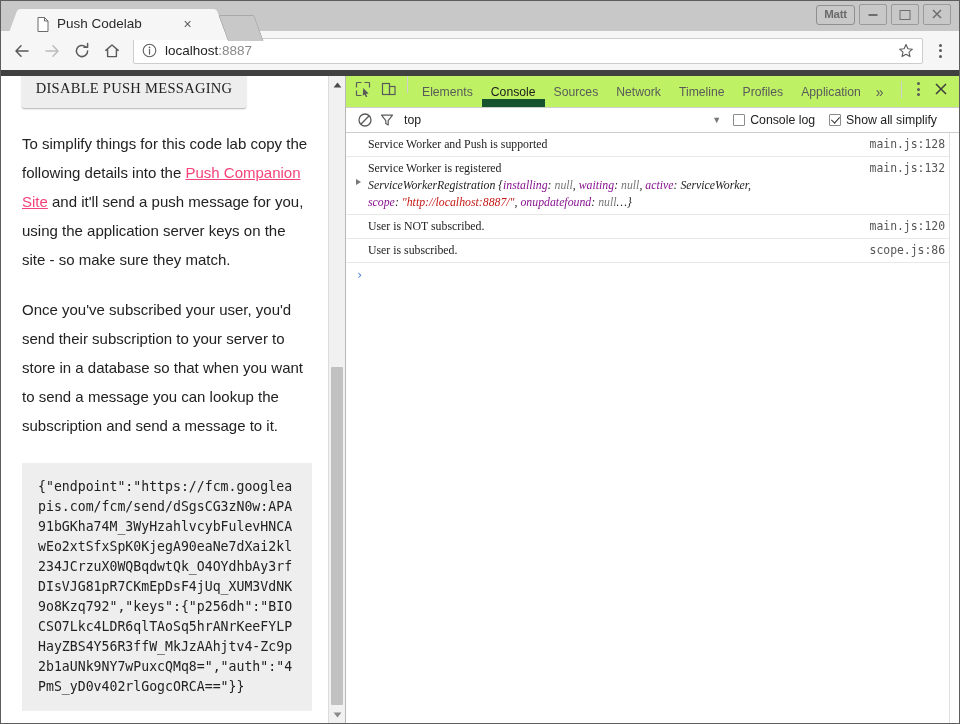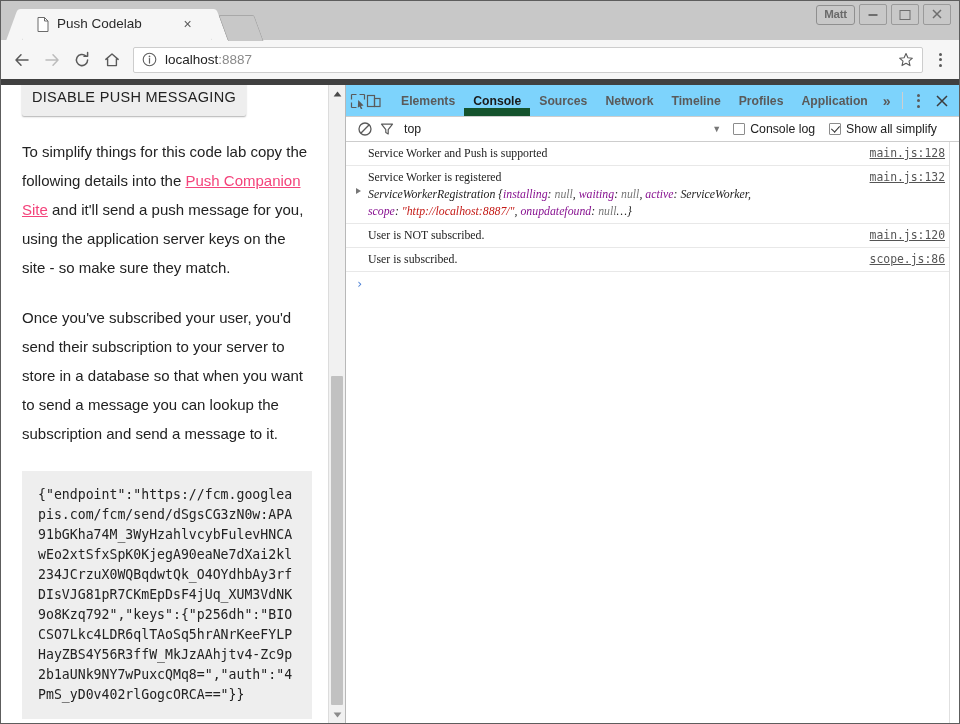--- a/index.html
+++ b/index.html
@@ -20,21 +20,21 @@
     width: 960px; height: 724px;
     box-sizing: border-box;
     background: #c8c8c8;
     border: 1px solid #5d5d5d;
     display: flex;
     flex-direction: column;
   }
 
   
   .tabstrip {
-    height: 39px;
+    height: 30px;
     position: relative;
     background: #c8c8c8;
     flex: 0 0 auto;
   }
   .tab {
     position: absolute;
     left: 22px; top: 8px;
     width: 188px; height: 31px;
     background: #f6f6f6;
     border-top-left-radius: 3px;
@@ -197,21 +197,21 @@
   }
   .push-btn {
     display: block;
     margin: -8px 0 0 0;
     width: 224px;
     box-sizing: border-box;
     background: #eeeeee;
     border: none;
     box-shadow: 0 1px 2px rgba(0,0,0,0.22), 0 1px 1px rgba(0,0,0,0.10);
     color: #222;
-    font-family: Liberation Sans, sans-serif;
+    font-family: Liberation Serif, serif;
     font-size: 14.5px;
     letter-spacing: 0.3px;
     padding: 12px 0 11px 0;
     text-align: center;
     border-radius: 2px;
   }
   .page-p {
     font-size: 15px;
     color: #222;
     line-height: 29px;
@@ -264,26 +264,25 @@
     flex: 1;
     display: flex;
     flex-direction: column;
     background: #fff;
     min-width: 0;
   }
   .dt-tabbar {
     height: 32px;
     flex: 0 0 auto;
     display: flex;
-    align-items: center;
+    align-items: flex-start;
     border-bottom: 1px solid #cdcdcd;
-    background: #7dd3fc;
+    background: #bef264;
     padding-left: 4px;
     box-sizing: border-box;
-    font-weight: bold;
   }
   .dt-icon-btn {
     width: 26px; height: 26px;
     display: flex; align-items: center; justify-content: center;
     color: #5a5a5a;
   }
   .dt-sep {
     width: 1px; height: 17px;
     background: #cfcfcf;
     margin: 0 5px;
@@ -394,21 +393,20 @@
     min-height: 17px;
     box-sizing: border-box;
   }
   .log-main { flex: 1; min-width: 0; font-family: Liberation Serif, serif; }
   .log-text { line-height: 17px; }
   .log-src {
     flex: 0 0 auto;
     padding-left: 12px;
     padding-right: 14px;
     color: #555;
-    text-decoration: underline;
     font-size: 11.4px;
     line-height: 17px;
   }
   .obj-line {
     font-style: italic;
     line-height: 17px;
     padding-right: 24px;
   }
   .tri {
     position: absolute;

